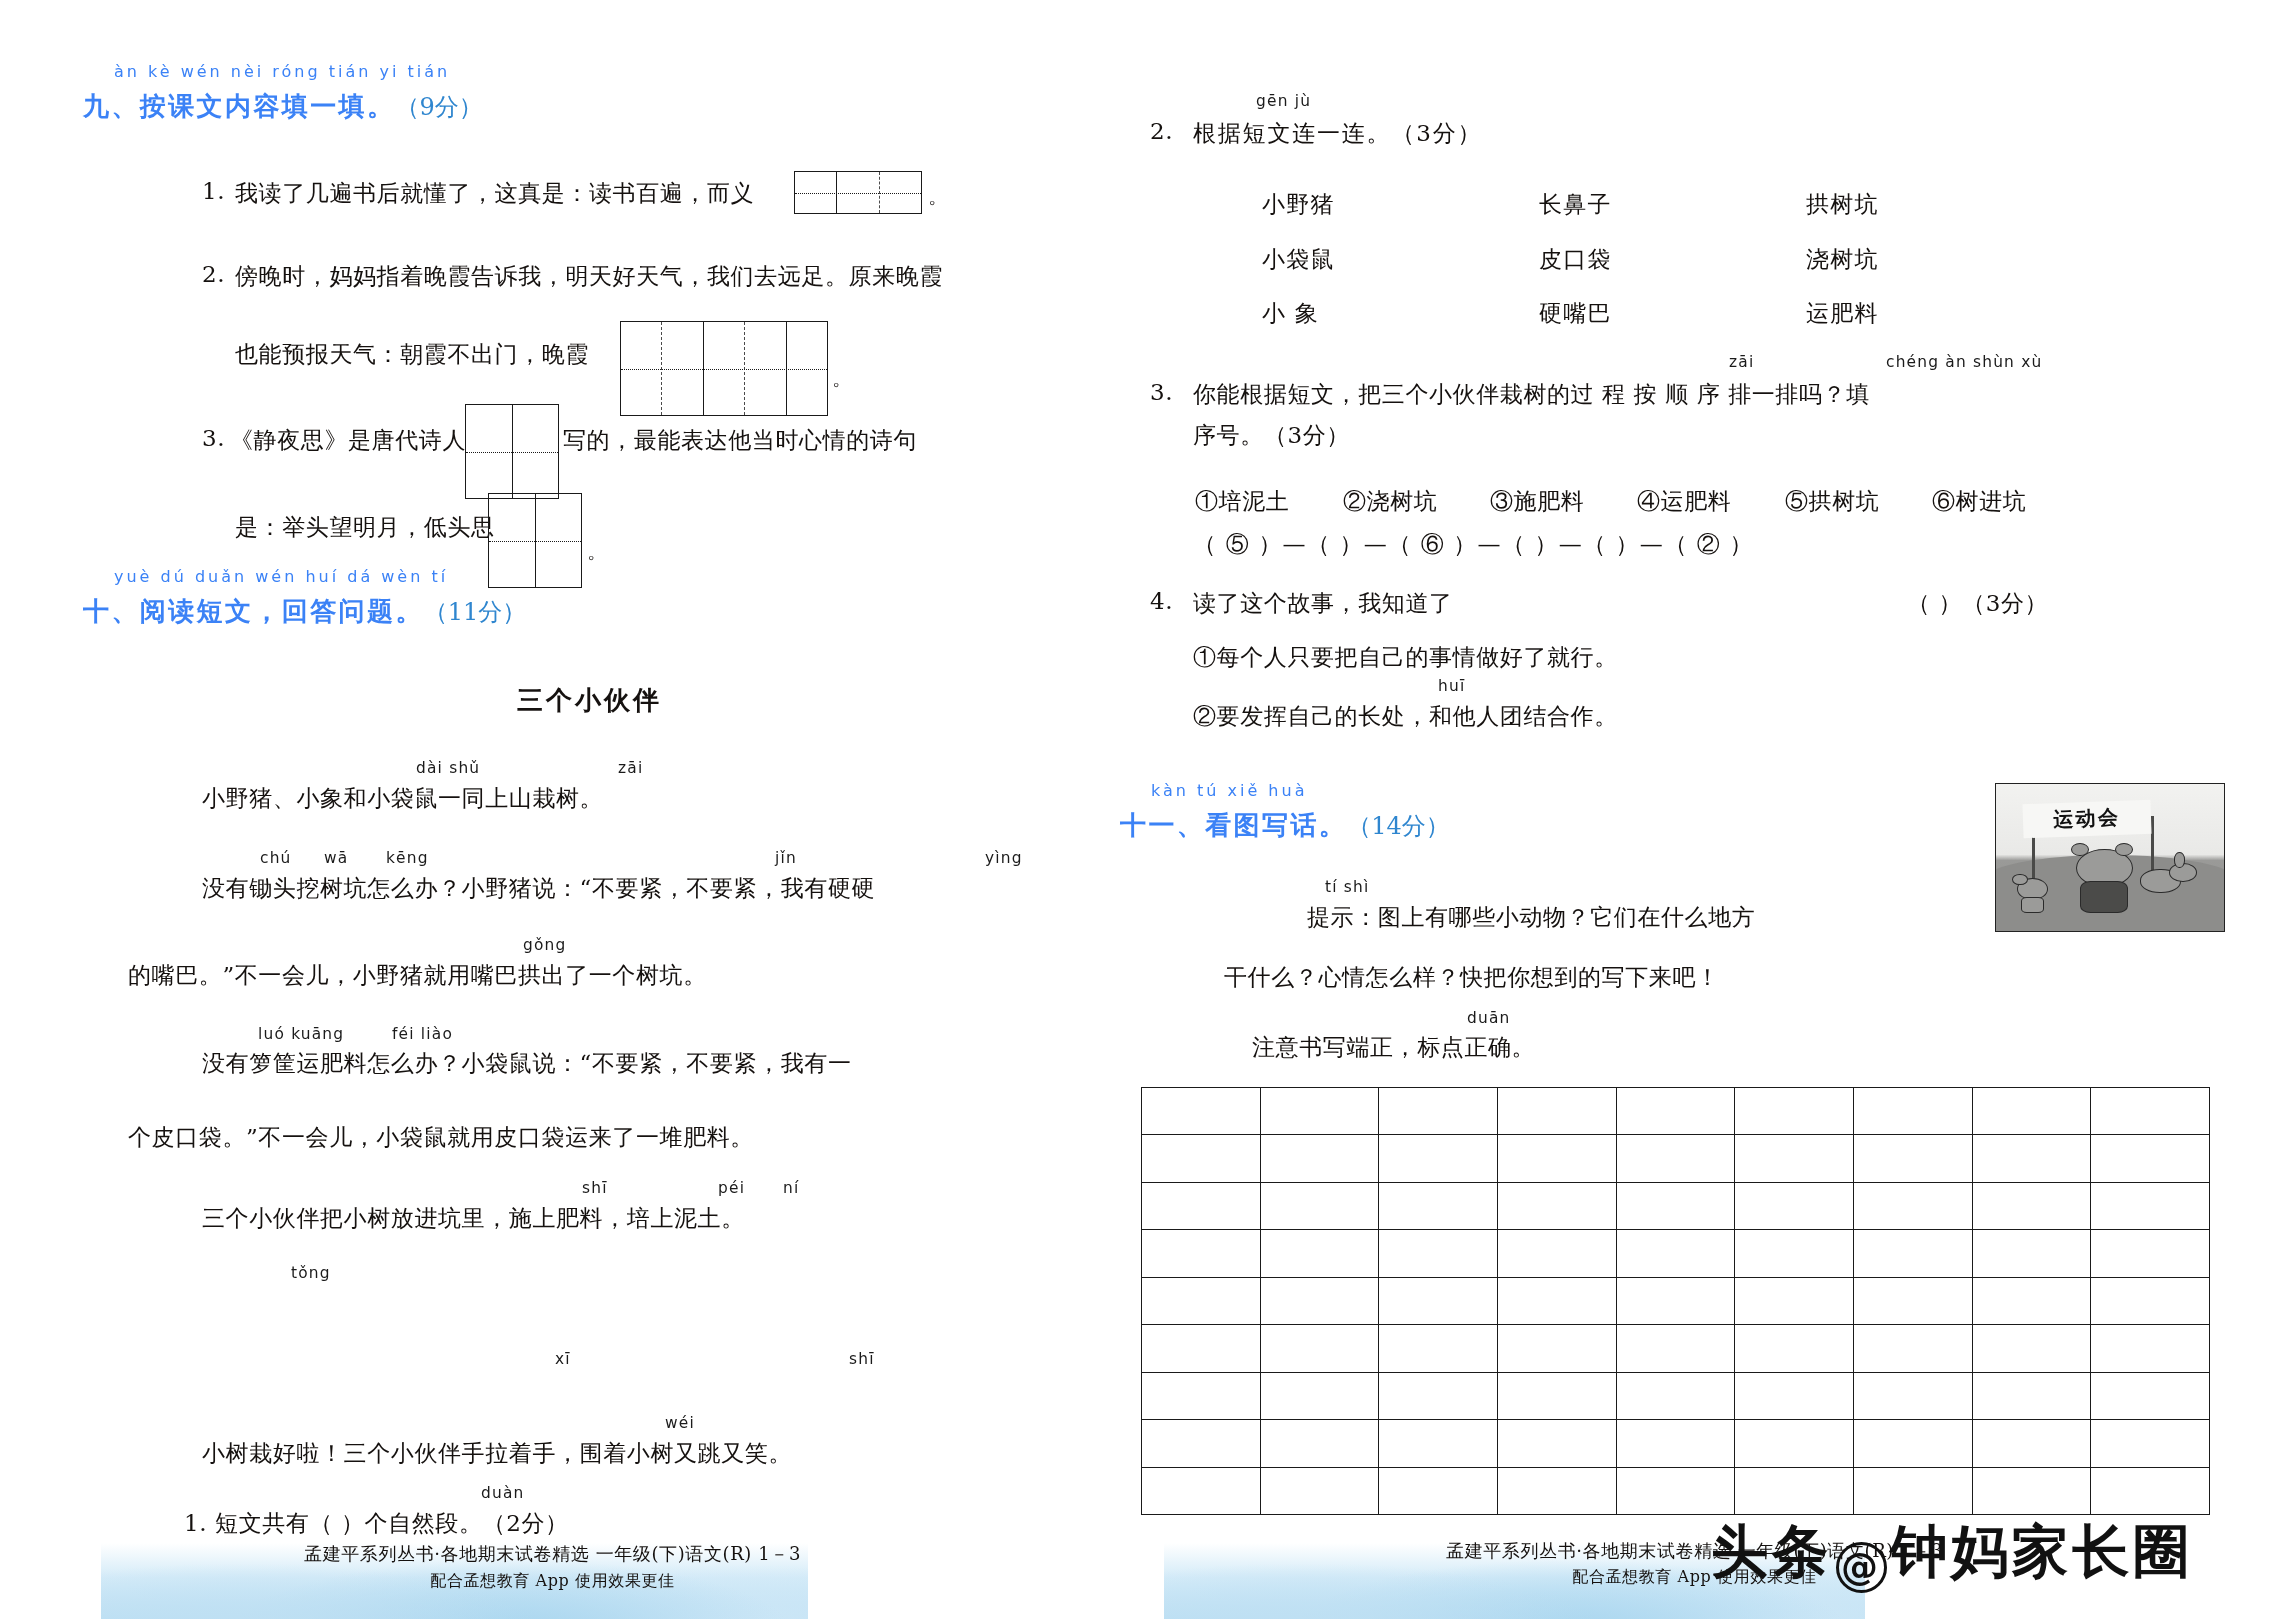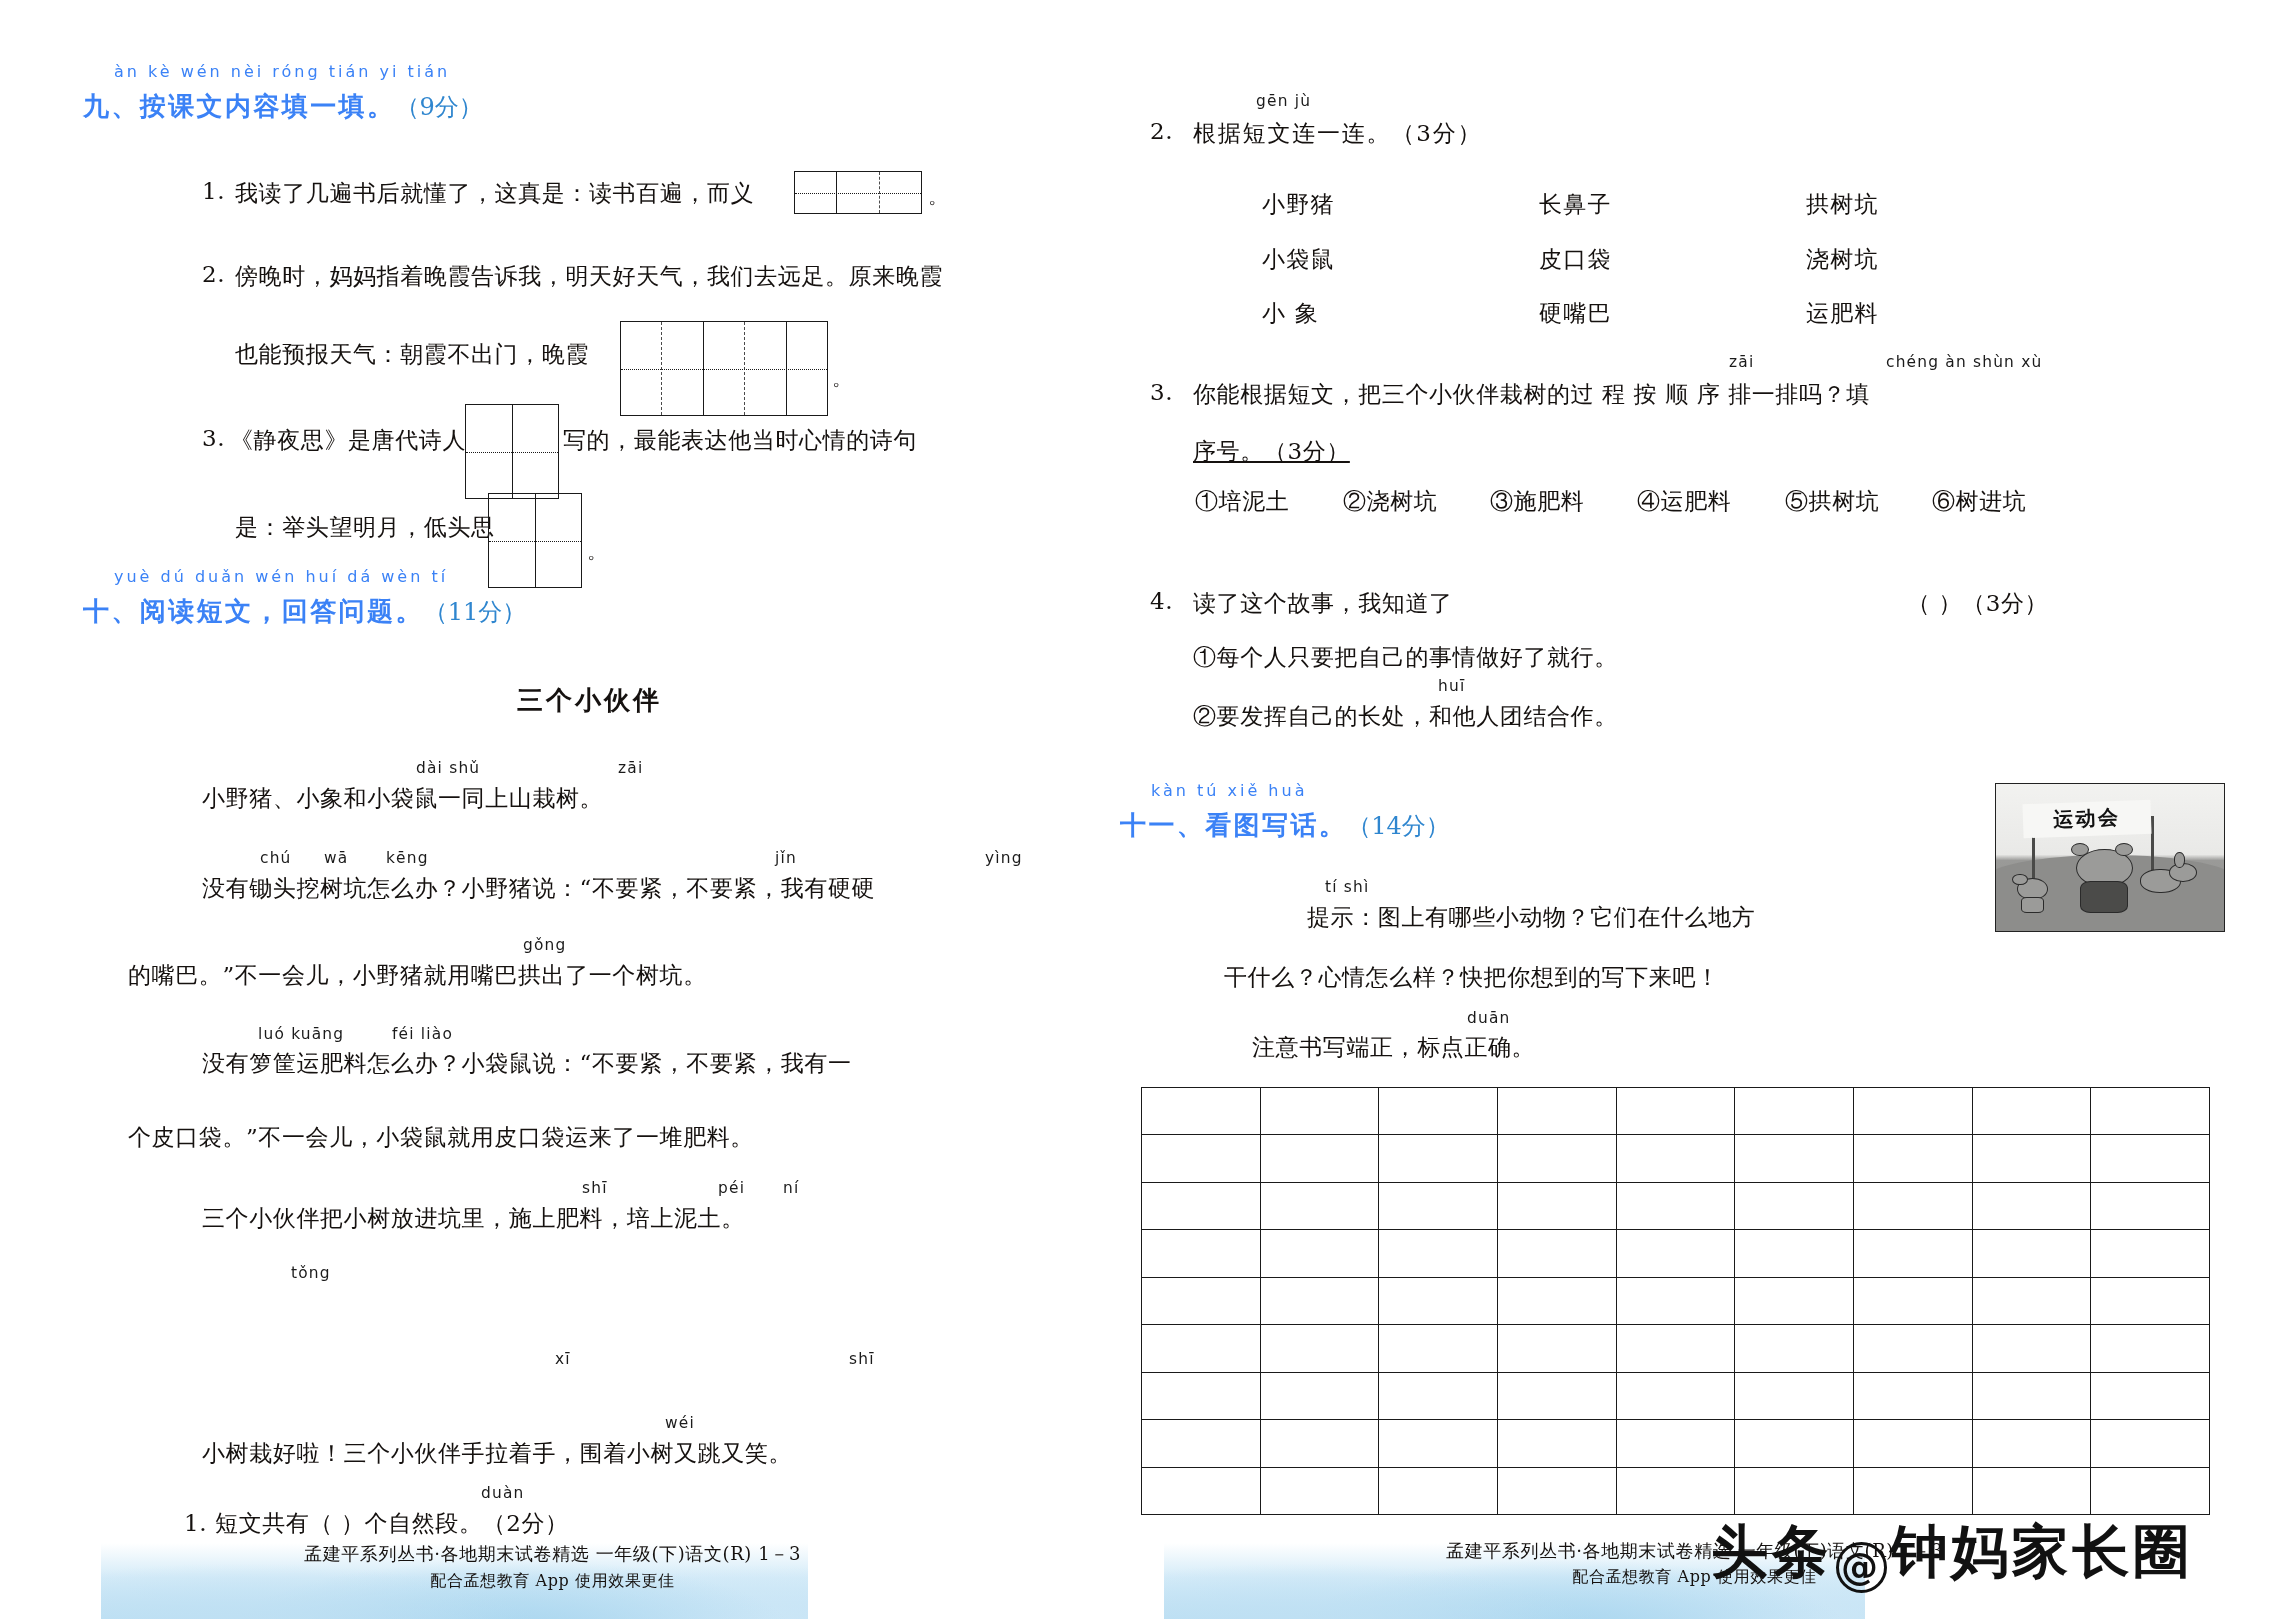--- a/index.html
+++ b/index.html
@@ -204,29 +204,30 @@
     <div class="mitem" style="left:434px; top:298px;font-family:Liberation Mono, monospace;">硬嘴巴</div>
 
     <div class="mitem" style="left:701px; top:189px;">拱树坑</div>
     <div class="mitem" style="left:701px; top:244px;">浇树坑</div>
     <div class="mitem" style="left:701px; top:298px;">运肥料</div>
 
     <div class="pyt" style="left:624px; top:353px;">zāi</div>
     <div class="pyt" style="left:781px; top:353px;">chéng àn shùn xù</div>
     <div class="line" style="left:45px; top:379px;">3.</div>
     <div class="line" style="left:88px; top:379px;">你能根据短文，把三个小伙伴栽树的过 程 按 顺 序 排一排吗？填</div>
-    <div class="line" style="left:88px; top:436px;text-decoration:underline;">序号。（3分）</div>
+    <div class="line" style="left:88px; top:420px;">序号。（3分）</div>
 
     <div class="line" style="left:90px; top:486px;">①培泥土</div>
     <div class="line" style="left:238px; top:486px;">②浇树坑</div>
     <div class="line" style="left:385px; top:486px;">③施肥料</div>
     <div class="line" style="left:532px; top:486px;">④运肥料</div>
     <div class="line" style="left:680px; top:486px;">⑤拱树坑</div>
     <div class="line" style="left:827px; top:486px;">⑥树进坑</div>
 
+    <div class="line" style="left:88px; top:529px; letter-spacing:1.2px;">（ ⑤ ）—（      ）—（ ⑥ ）—（      ）—（      ）—（ ② ）</div>
 
     <div class="line" style="left:45px; top:588px;">4.</div>
     <div class="line" style="left:88px; top:588px;">读了这个故事，我知道了</div>
     <div class="line" style="left:802px; top:588px;">（      ）（3分）</div>
     <div class="line" style="left:88px; top:642px;">①每个人只要把自己的事情做好了就行。</div>
     <div class="pyt" style="left:333px; top:677px;">huī</div>
     <div class="line" style="left:88px; top:701px;">②要发挥自己的长处，和他人团结合作。</div>
 
     <div class="sec-head" style="position:absolute; left:15px; top:808px;">
       <span class="py">kàn tú xiě huà</span>

